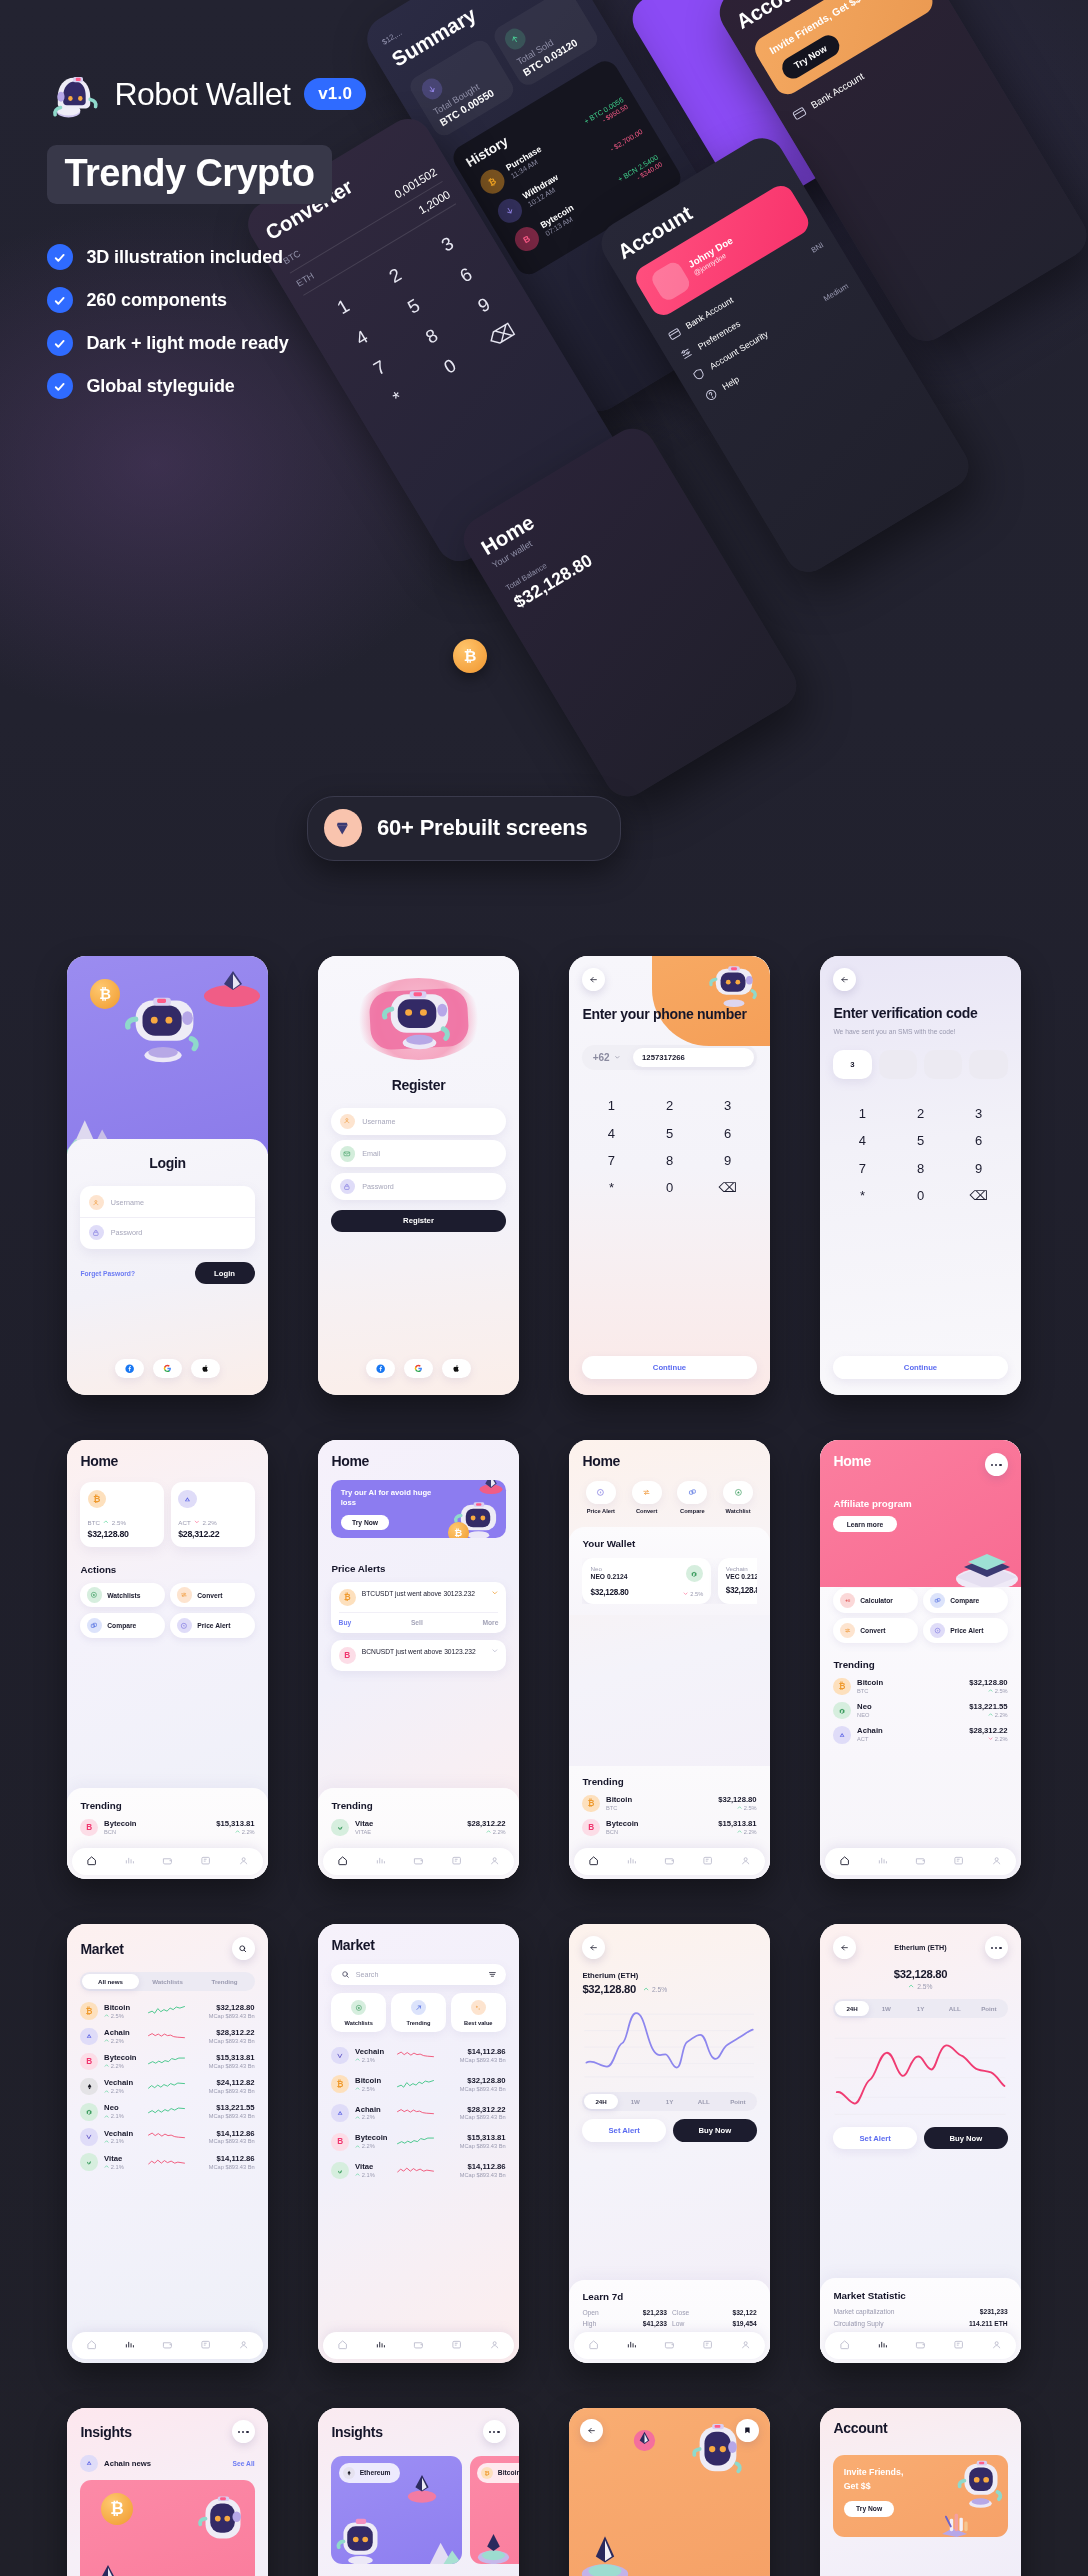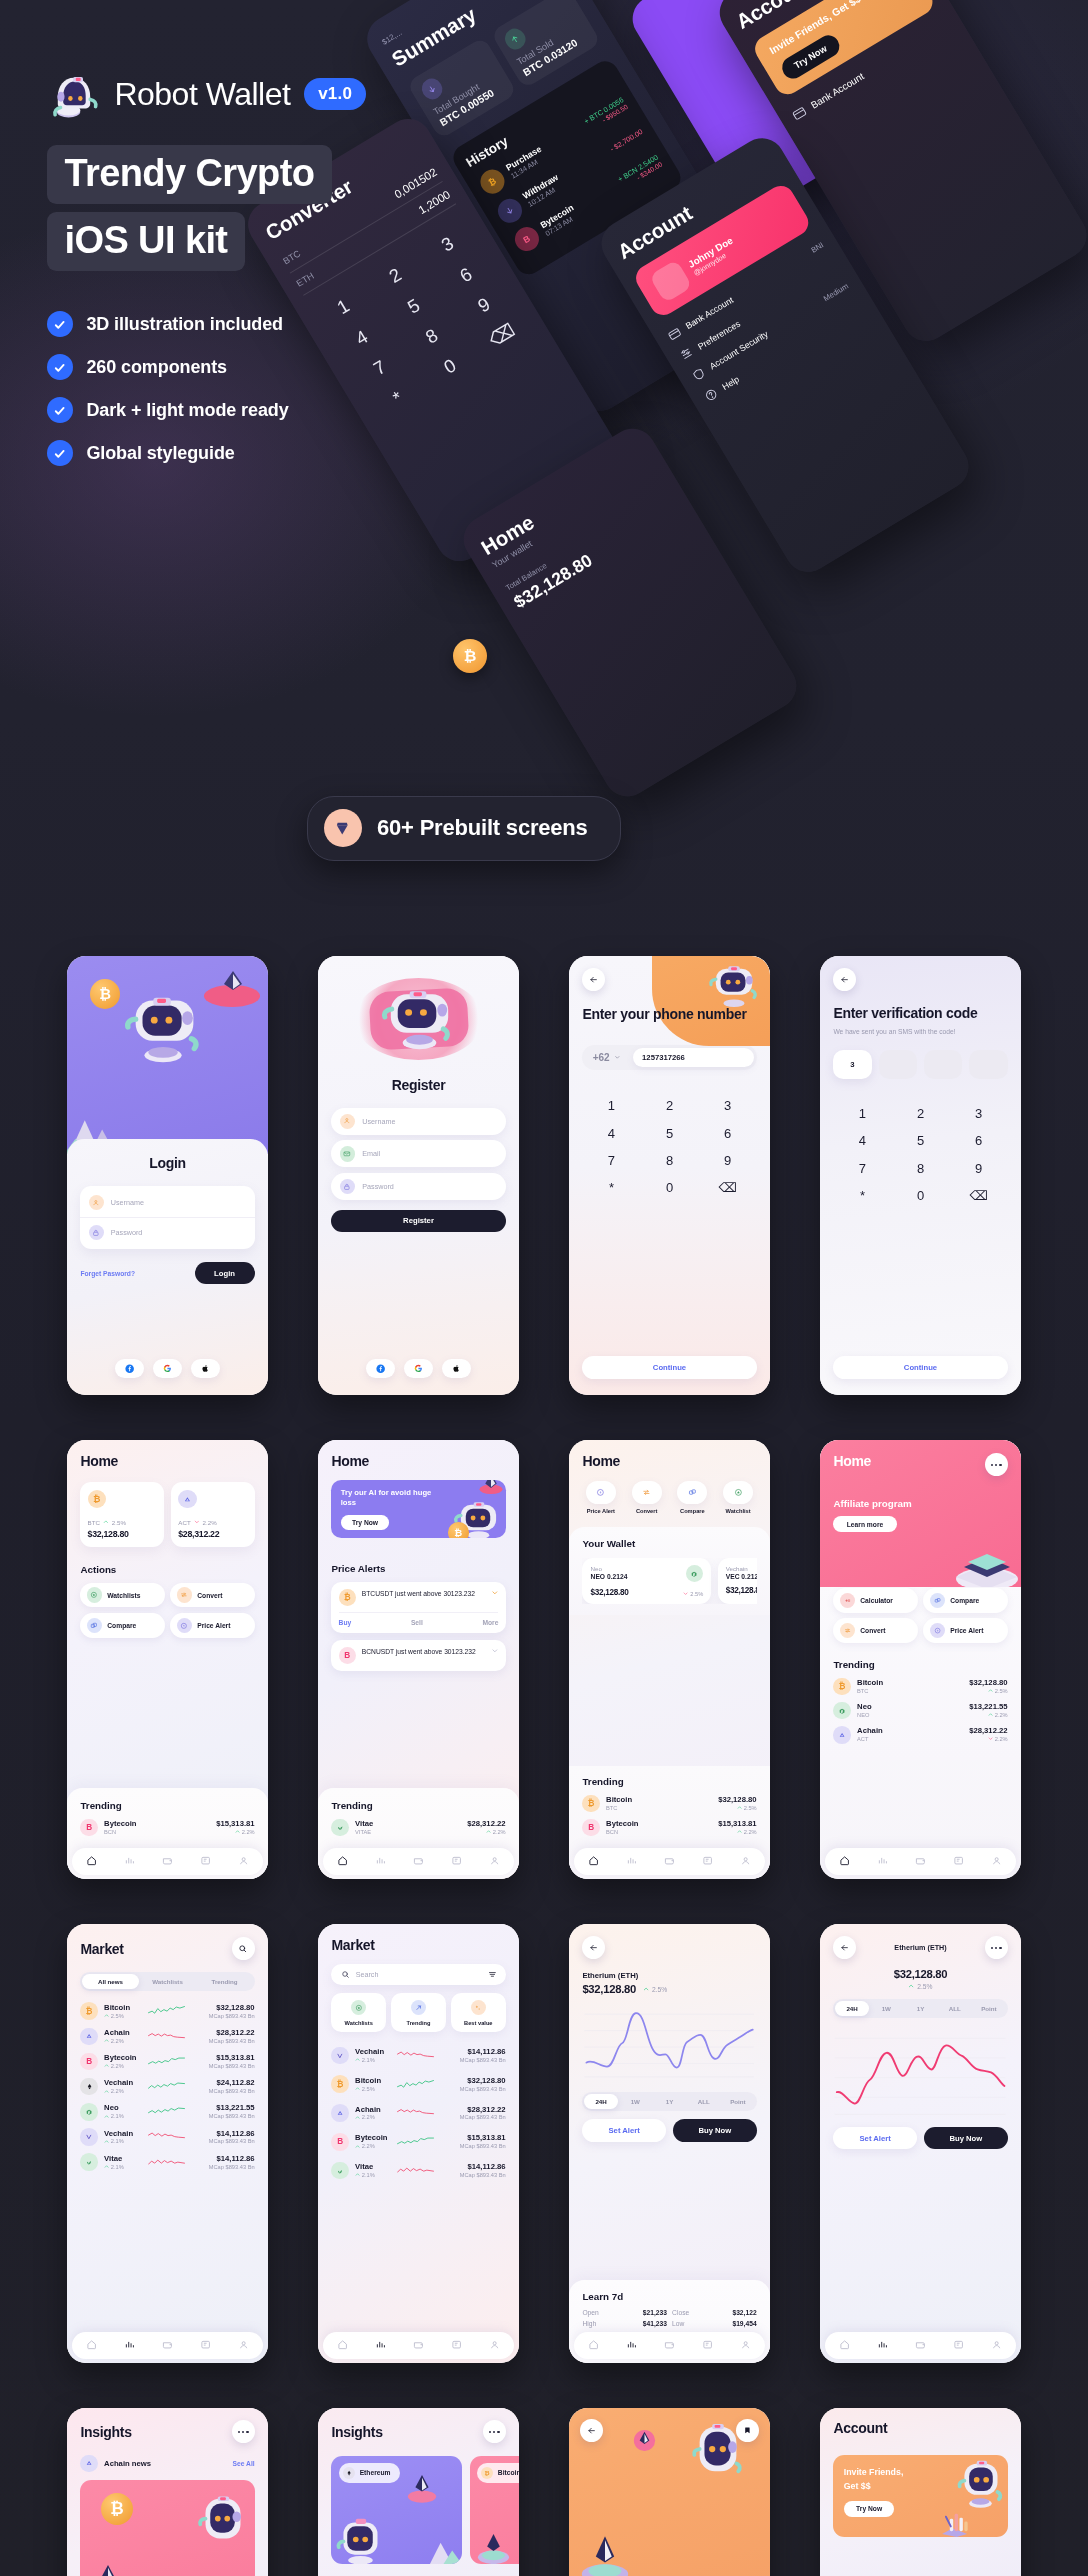--- a/index.html
+++ b/index.html
@@ -385,21 +385,20 @@
           <ellipse cx="31" cy="66" rx="8" ry="11" fill="#b6a7e8"></ellipse>
         </svg>
       </div>
       <div class="brand-title">Robot Wallet</div>
       <div class="version-badge">v1.0</div>
     </div>
 
     <div class="headline-wrap">
       <div class="headline-row">Trendy Crypto</div>
       <br>
-      <div class="headline-row">iOS UI kit</div>
     </div>
 
     <div class="features">
       <div class="feature">
         <span class="check">
           <svg viewBox="0 0 24 24" fill="none" stroke="#fff" stroke-width="3.4" stroke-linecap="round" stroke-linejoin="round">
               <path d="M5 13l4.5 4.5L19 7"></path>
             </svg>
         </span>
         <span class="feature-label">3D illustration included</span>
@@ -1632,20 +1631,31 @@
         <line x1="0" y1="56" x2="330" y2="56" stroke="#ece9f0" stroke-width="1"></line>
         <line x1="0" y1="94" x2="330" y2="94" stroke="#ece9f0" stroke-width="1"></line>
         <line x1="0" y1="132" x2="330" y2="132" stroke="#ece9f0" stroke-width="1"></line>
         <line x1="0" y1="165" x2="330" y2="165" stroke="#ece9f0" stroke-width="1"></line>
         <path d="M4 122 C16 118,26 142,38 144 C50 146,56 104,68 98 C80 92,86 48,100 46 C114 44,118 84,130 90 C140 95,146 60,158 54 C170 48,174 74,186 78 C196 81,200 36,214 32 C226 29,234 48,246 52 C256 56,264 74,276 78 C286 82,292 80,302 84 C312 88,320 104,328 110" fill="none" stroke="#f03b72" stroke-width="3.6" stroke-linecap="round" stroke-linejoin="round"></path>
       </svg>
       <div style="margin-top:9.3px;display:flex;gap:7.2px;">
         <div class="btn-white" style="flex:1;">Set Alert</div>
         <div class="btn-dark" style="flex:1;">Buy Now</div>
       </div>
+      <div style="position:absolute;left:0;right:0;bottom:0;background:linear-gradient(180deg,#fdfcfe,#faf9fc);border-radius:15.5px 15.5px 0 0;padding:11.3px 13.4px 36px;box-shadow:0 -4.1px 12.4px rgba(120,110,170,.06);">
+        <div class="s-sec">Market Statistic</div>
+        <div style="margin-top:7.2px;display:flex;justify-content:space-between;font-size:6.7px;">
+          <span class="muted">Market capitalization</span>
+          <span style="font-weight:700;color:#17172a;">$231,233</span>
+        </div>
+        <div style="margin-top:5.2px;display:flex;justify-content:space-between;font-size:6.7px;">
+          <span class="muted">Circulating Suply</span>
+          <span style="font-weight:700;color:#17172a;">114.211 ETH</span>
+        </div>
+      </div>
       <div class="tabbar">
         <span><svg viewBox="0 0 24 24" fill="none" stroke="#bcbccd" stroke-width="1.9" stroke-linejoin="round">
               <path d="M4 11l8-7 8 7v8a1.5 1.5 0 0 1-1.5 1.5h-13A1.5 1.5 0 0 1 4 19z"></path>
             </svg></span>
         <span><svg viewBox="0 0 24 24" fill="none" stroke="#17172a" stroke-width="1.9" stroke-linecap="round">
               <path d="M5 17v-5M10 17V7M15 17v-7M20 17v-3"></path>
             </svg></span>
         <span><svg viewBox="0 0 24 24" fill="none" stroke="#bcbccd" stroke-width="1.9" stroke-linejoin="round">
               <path d="M3 8h14a3 3 0 0 1 3 3v5a3 3 0 0 1-3 3H6a3 3 0 0 1-3-3z"></path>
               <path d="M16 12h4"></path>

